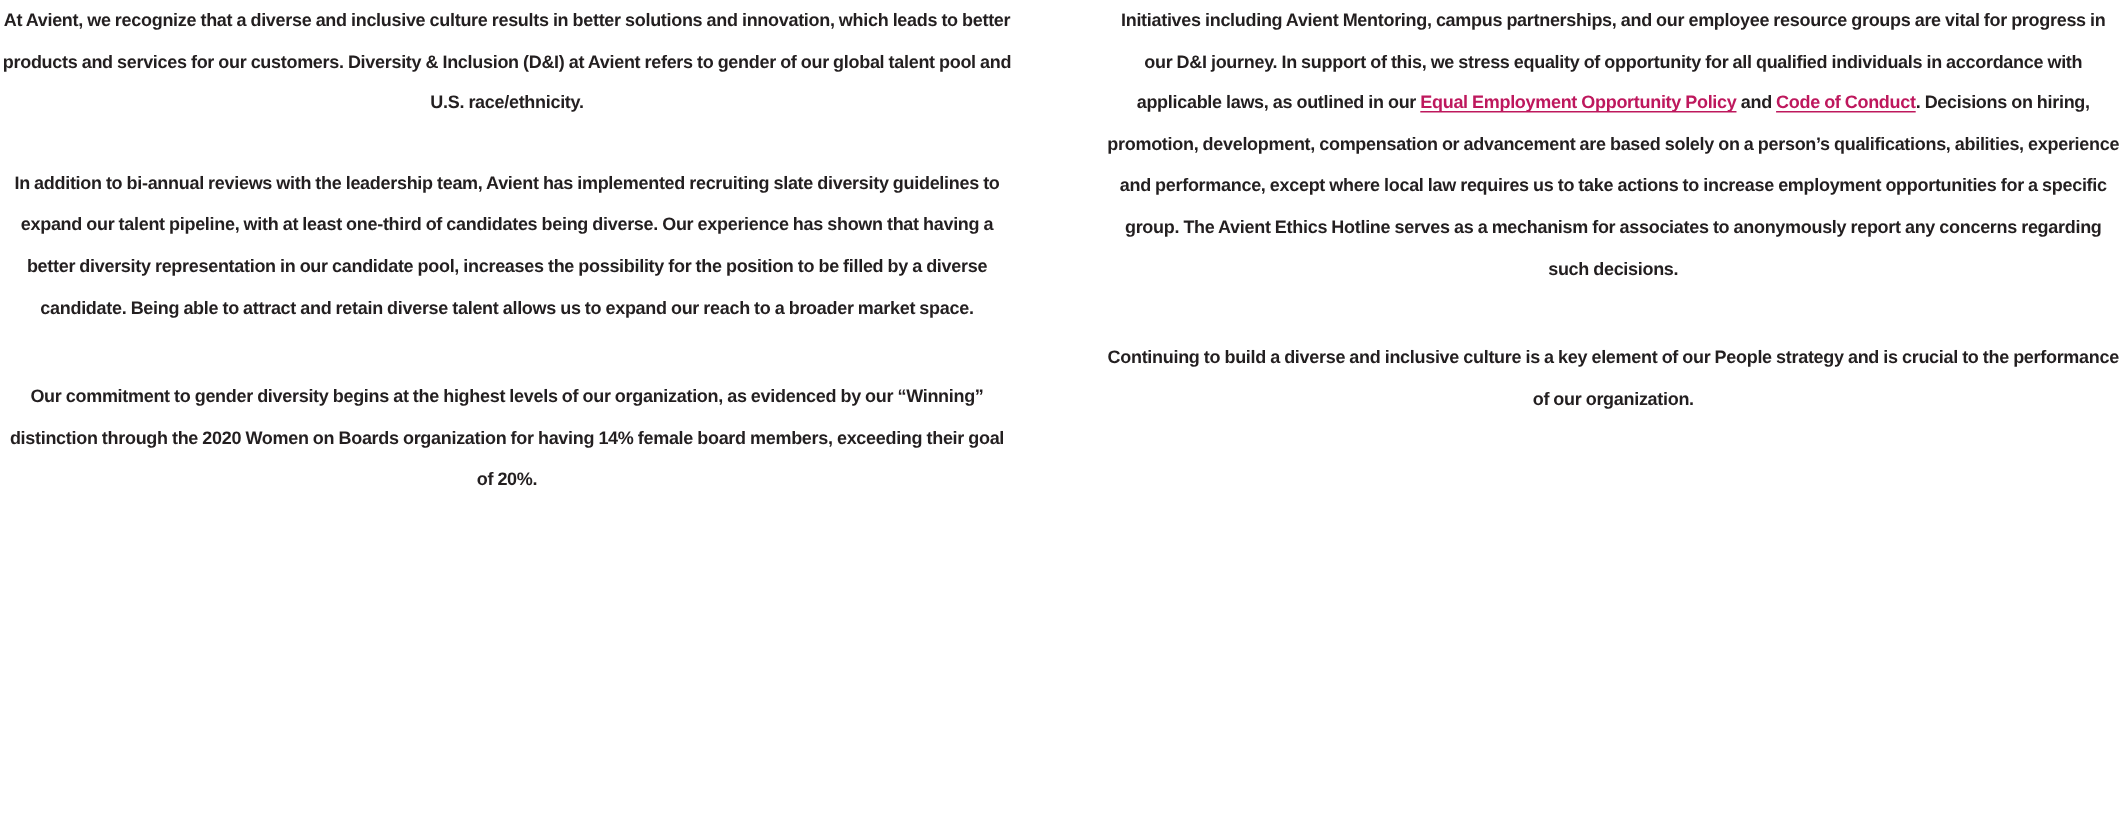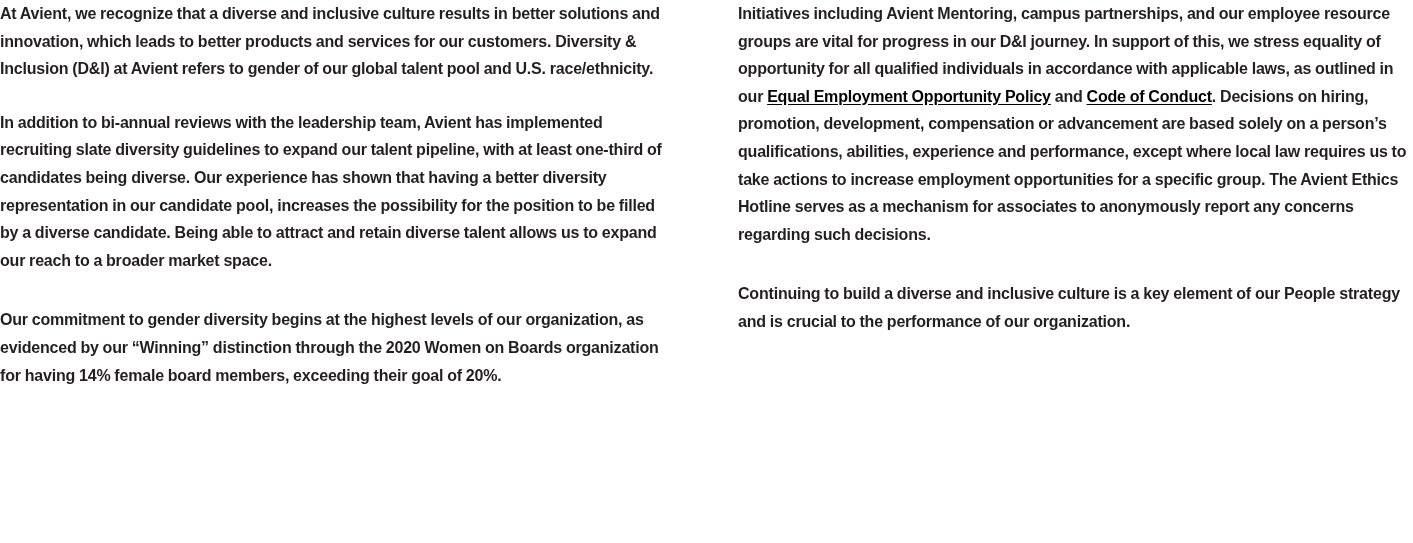--- a/index.html
+++ b/index.html
@@ -32,33 +32,34 @@
     box-sizing: border-box;
   }
   .column.left {
     padding-left: 0px;
   }
   .column.right {
     width: 675px;
   }
   p.para {
     margin: 0 0 26px 0;
-    font-size: 16px;
+    font-size: 12px;
     line-height: 27.6px;
     font-weight: 700;
     letter-spacing: -0.2px;
     color: #231f20;
     word-spacing: -0.3px;
+    text-align: center;
   }
   p.para:last-child {
     margin-bottom: 0;
     margin-top: 32px;
   }
   .link {
-    color: #000000;
+    color: #be185d;
     text-decoration: underline;
     text-underline-offset: 2px;
     font-weight: 700;
     cursor: pointer;
   }
 </style>
 </head>
 <body>
 
 <div class="page">

